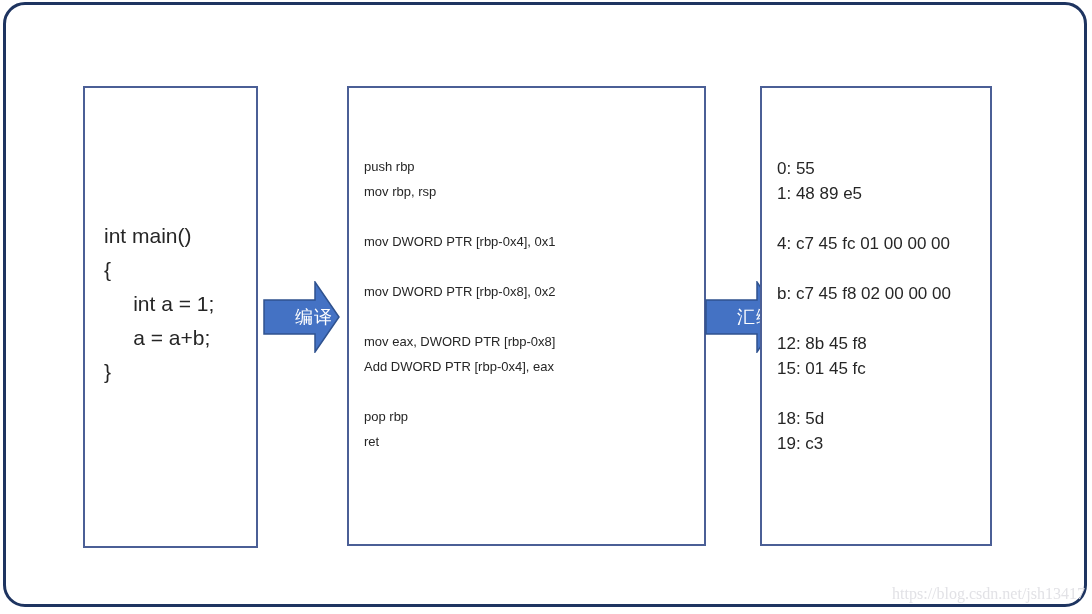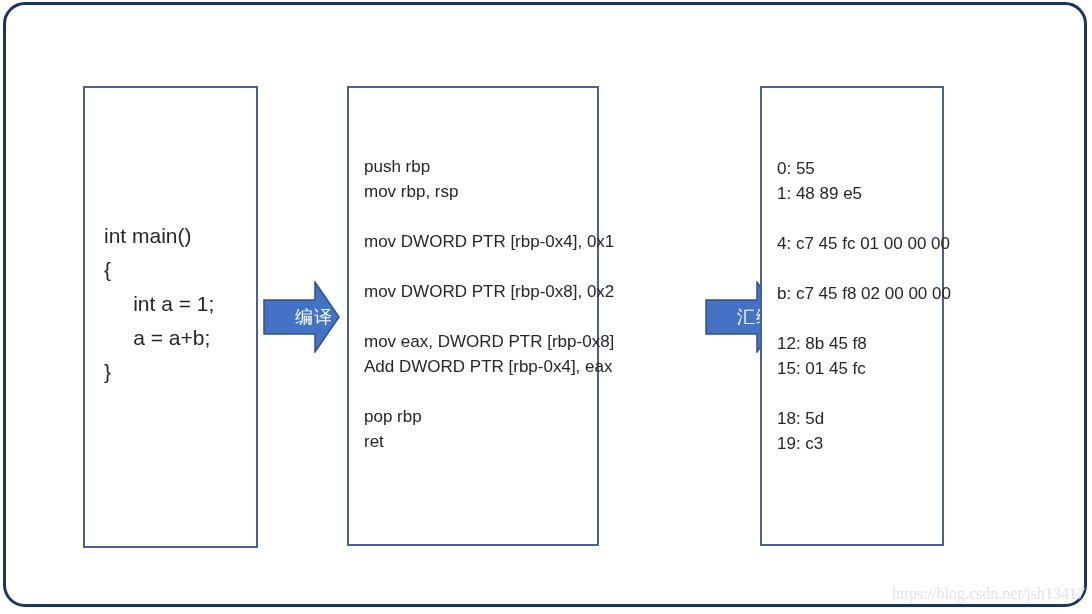--- a/index.html
+++ b/index.html
@@ -32,26 +32,26 @@
     box-sizing: border-box;
     color: #262626;
   }
   .box-source {
     left: 83px; top: 86px; width: 175px; height: 462px;
     padding: 131px 0 0 19px;
     font-size: 21px;
   }
   .box-source .line { height: 34px; line-height: 34px; white-space: pre; }
   .box-assembly {
-    left: 347px; top: 86px; width: 252px; height: 460px;
+    left: 347px; top: 86px; width: 359px; height: 460px;
     padding: 66px 0 16px 15px;
-    font-size: 17px;
+    font-size: 13px;
   }
   .box-machine {
-    left: 760px; top: 86px; width: 184px; height: 460px;
+    left: 760px; top: 86px; width: 232px; height: 460px;
     padding: 68px 0 0 15px;
     font-size: 17px;
   }
   .box-assembly .line, .box-machine .line { height: 25px; line-height: 25px; white-space: pre; }
   .arrow {
     position: absolute;
     top: 281px;
     width: 77px;
     height: 72px;
   }

